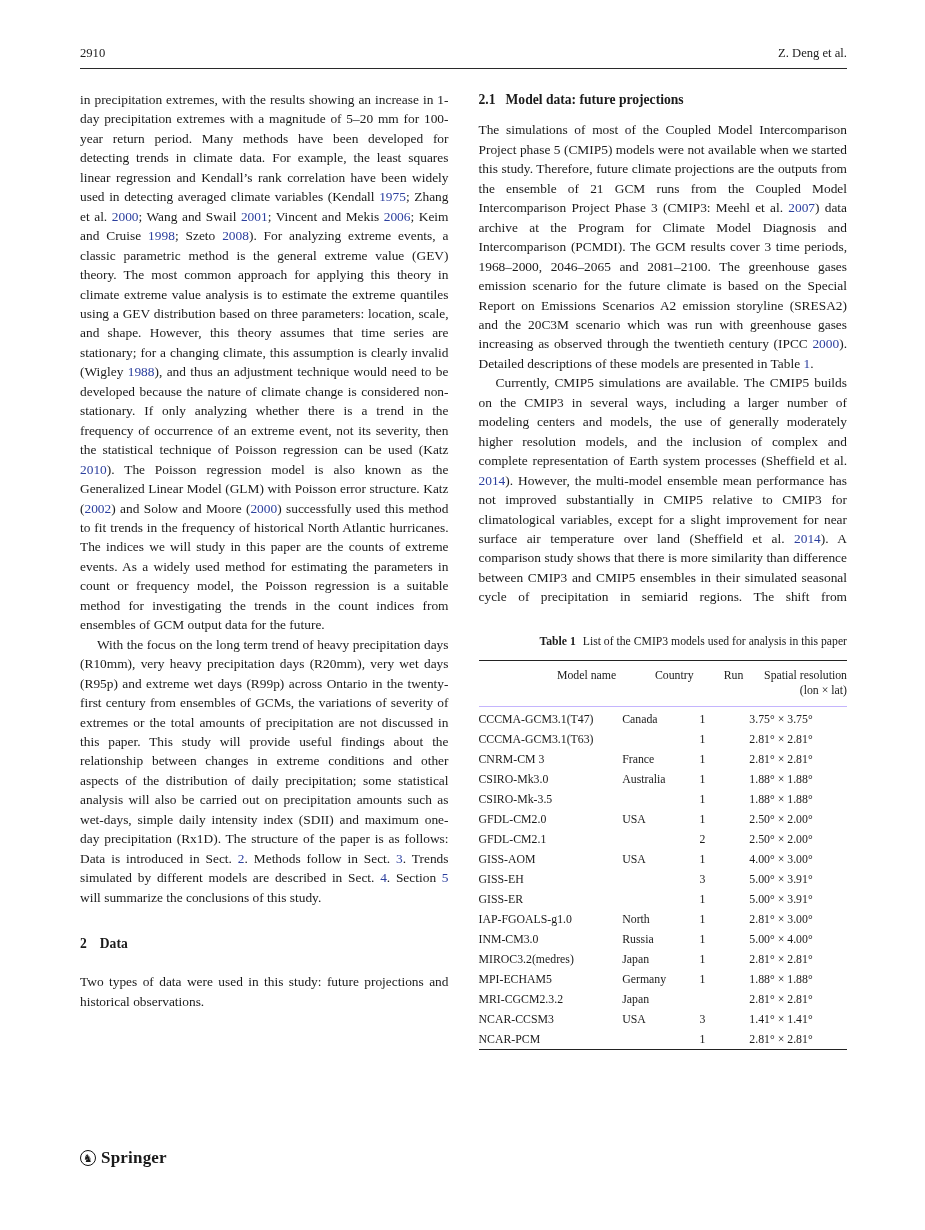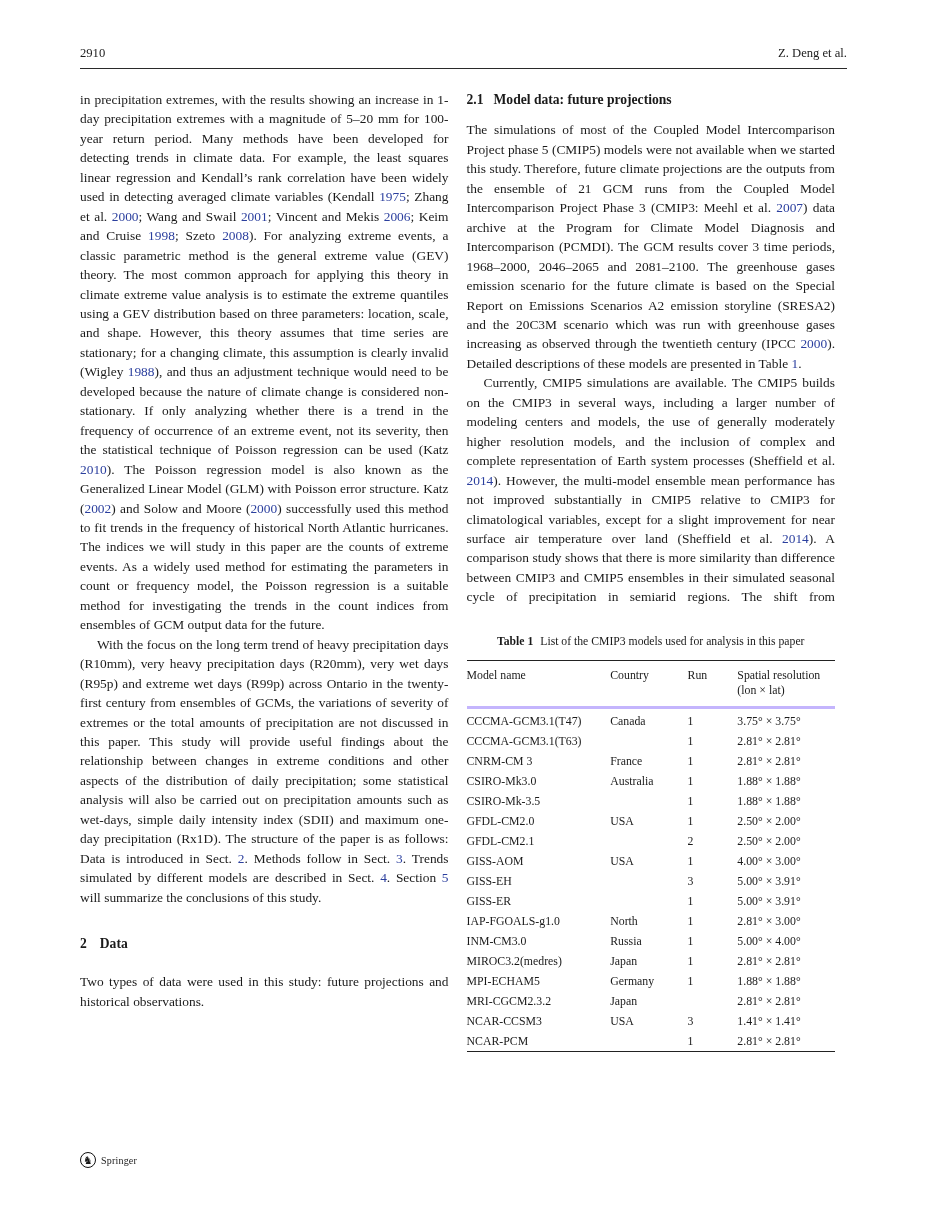--- a/index.html
+++ b/index.html
@@ -4,52 +4,52 @@
 <style>
   :root{ --link:#2b3f9e; --ink:#1a1a1a; --rule:#2a2a2a; }
   *{ box-sizing:border-box; }
   body{ margin:0; background:#ffffff; font-family:"Liberation Serif", serif; }
   .page{ width:925px; height:1230px; background:#ffffff; position:relative; overflow:hidden; color:var(--ink); }
   .inner{ position:absolute; left:80px; top:46px; width:767px; }
 
   .running{ display:flex; justify-content:space-between; align-items:flex-start;
             font-size:12.6px; padding-bottom:7px; border-bottom:1px solid var(--rule); }
 
-  .columns{ display:flex; gap:18px; margin-top:21px; }
+  .columns{ display:flex; gap:30px; margin-top:21px; }
   .col{ width:368.5px; flex:0 0 auto; font-size:13.4px; line-height:19.45px; text-align:justify; }
   .col p{ margin:0; }
   p.indent{ text-indent:17px; }
   p.cont{ text-align-last:justify; }
 
   a.cite{ color:var(--link); text-decoration:none; cursor:pointer; }
 
   h2.sec, h3.sec{ font-size:13.6px; font-weight:bold; text-align:left; }
   h2.sec{ margin:27px 0 19px 0; }
   h3.sec{ margin:0 0 11px 0; }
   .sec .num{ margin-right:13px; }
   .sec.subsec .num{ margin-right:10px; }
 
   .tablefig{ margin-top:27px; }
-  .caption{ font-size:11.7px; line-height:15.5px; text-align:center; margin-bottom:11px; }
+  .caption{ font-size:11.7px; line-height:15.5px; text-align:right; margin-bottom:11px; }
   .caption b{ margin-right:7px; }
 
   table{ width:100%; border-collapse:collapse; font-size:11.8px; line-height:14.8px;
          border-top:1px solid #222; border-bottom:1px solid #222; }
-  th{ font-weight:normal; text-align:left; vertical-align:top; padding:7px 6px 8px 0;
-      border-bottom:3px solid #c4b5fd; }
+  th{ font-weight:normal; text-align:right; vertical-align:top; padding:7px 6px 8px 0;
+      border-bottom:1px solid #c4b5fd; }
   td{ text-align:left; vertical-align:top; padding:2.6px 6px 2.6px 0; }
   tbody tr:first-child td{ padding-top:5px; }
   .c0{ width:39%; } .c1{ width:21%; } .c2{ width:13.5%; } .c3{ width:26.5%; padding-right:0; }
 
   .pagefoot{ position:absolute; left:80px; bottom:62px; }
   .logo{ display:inline-flex; align-items:center; gap:5px; }
   .logo-icon{ display:inline-flex; width:16px; height:16px; border:1.3px solid #111;
               border-radius:50%; align-items:center; justify-content:center;
               font-size:11px; line-height:1; }
-  .logo-text{ font-size:10px; font-weight:400; letter-spacing:0.2px; }
+  .logo-text{ font-size:17px; font-weight:700; letter-spacing:0.2px; }
 </style>
 </head>
 <body>
 
 <div class="page">
   <div class="inner">
 
     <header class="running">
       <span>2910</span>
       <span>Z. Deng et al.</span>

